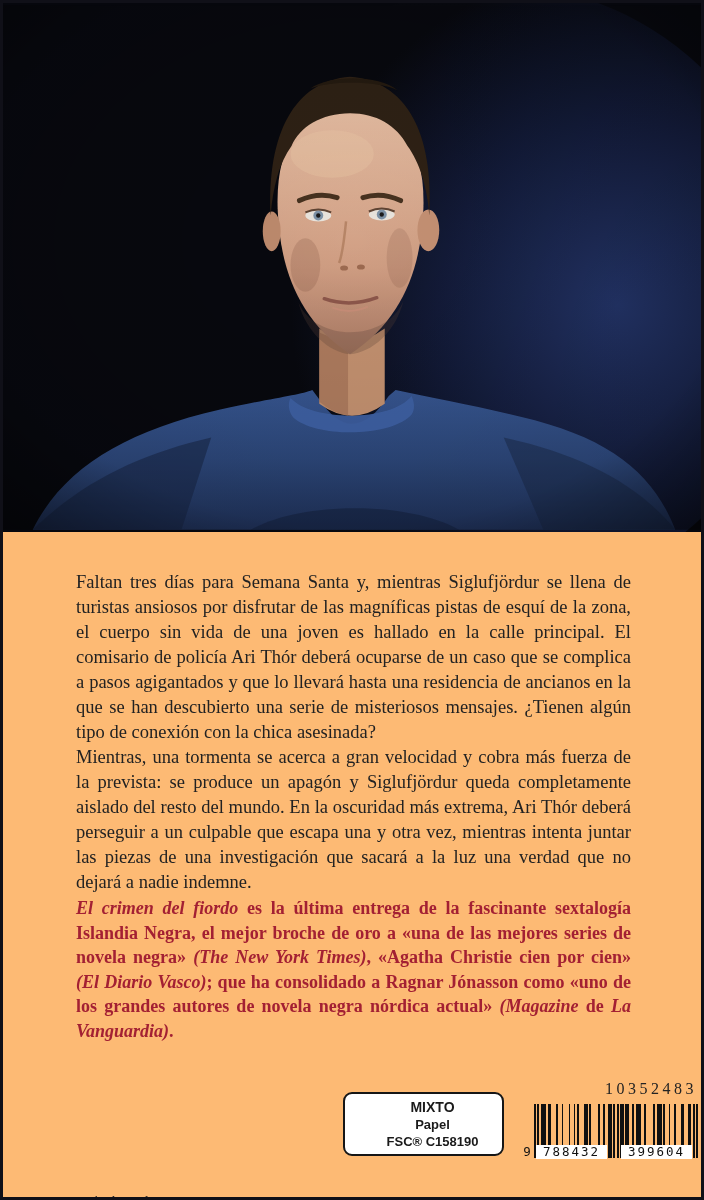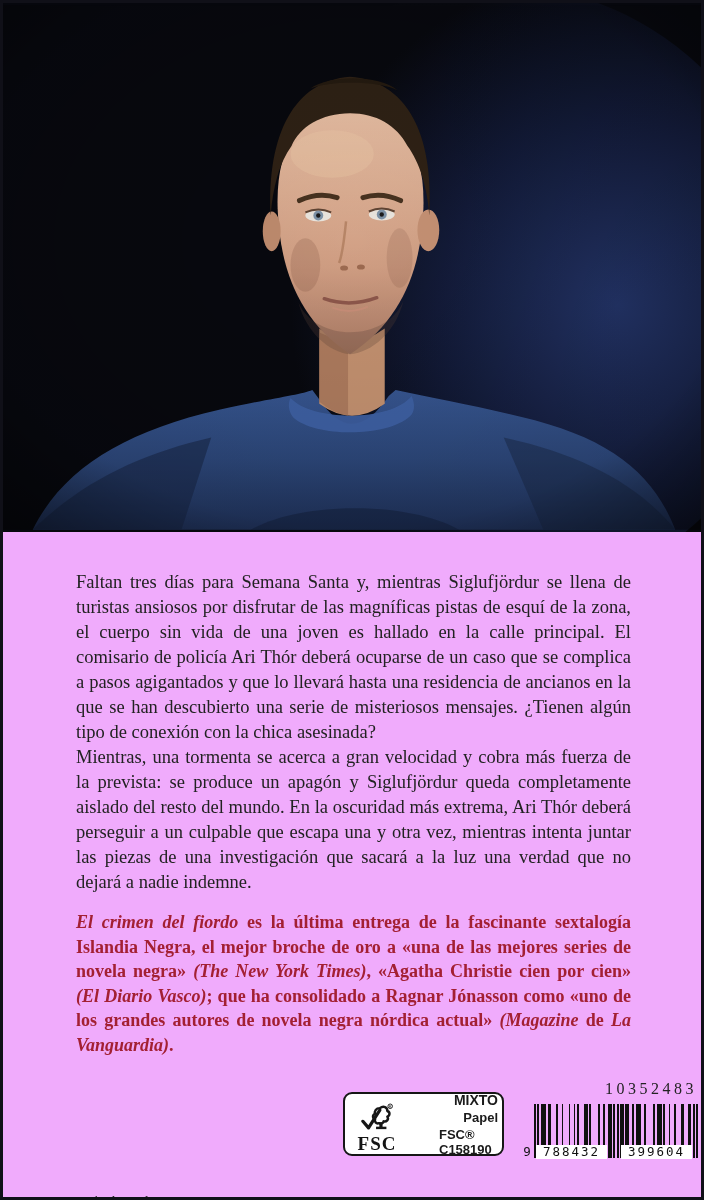--- a/index.html
+++ b/index.html
@@ -1,21 +1,21 @@
 <!DOCTYPE html>
 <html lang="es"><head>
 <meta charset="utf-8">
 <style>
   html,body{margin:0;padding:0;background:#888;}
   .page{
     position:relative;
     width:704px;height:1200px;
     box-sizing:border-box;
     margin:0 auto;
-    background:#f0abfc;
+    background:#fdba74;
     border:3px solid #101018;
     overflow:hidden;
     font-family:"Liberation Serif", serif;
   }
   
   .photo{
     position:absolute;left:0;top:0;width:698px;height:529px;
     background:#06070d;
   }
   .photo svg{display:block;width:100%;height:100%;}
@@ -27,21 +27,21 @@
   }
   .content p{
     margin:0;
     font-size:18.5px;
     line-height:25px;
     color:#222222;
     text-align:justify;
     hyphens:auto;
   }
   .content p.review{
-    margin-top:15px;
+    margin-top:1px;
     font-weight:bold;
     font-size:18px;
     line-height:24.5px;
   }
   .review .it{font-style:italic;}
   
   .brand-name{
     position:absolute;left:40px;top:1101px;
     font-size:26px;font-weight:bold;color:#1c1c1c;
     letter-spacing:0.5px;
@@ -64,21 +64,21 @@
     justify-content:flex-end;padding:3px 0 2px 4px;box-sizing:border-box;
   }
   .fsc-left svg{width:32px;height:33px;display:block;}
   .fsc-logo-text{
     font-family:"Liberation Serif", serif;
     font-weight:bold;font-size:19px;line-height:17px;color:#141414;
     letter-spacing:1px;
   }
   .fsc-right{
     flex:1;display:flex;flex-direction:column;justify-content:center;
-    align-items:flex-end;gap:2px;padding-right:4px;margin-left:34px;
+    align-items:center;gap:2px;padding-right:16px;margin-left:34px;
   }
   .fsc-right div{
     font-family:"Liberation Sans", sans-serif;
     font-weight:bold;color:#1a1a1a;
   }
   .fsc-line1{font-size:14px;}
   .fsc-line2{font-size:13px;}
   .fsc-line3{font-size:13px;}
   
   .barcode-number{
@@ -196,33 +196,20 @@
 
   <div class="content">
     <p>Faltan tres días para Semana Santa y, mientras Siglufjördur se llena de turistas ansiosos por disfrutar de las magníficas pistas de esquí de la zona, el cuerpo sin vida de una joven es hallado en la calle principal. El comisario de policía Ari Thór deberá ocuparse de un caso que se complica a pasos agigantados y que lo llevará hasta una residencia de ancianos en la que se han descubierto una serie de misteriosos mensajes. ¿Tienen algún tipo de conexión con la chica asesinada?</p>
     <p>Mientras, una tormenta se acerca a gran velocidad y cobra más fuerza de la prevista: se produce un apagón y Siglufjördur queda completamente aislado del resto del mundo. En la oscuridad más extrema, Ari Thór deberá perseguir a un culpable que escapa una y otra vez, mientras intenta juntar las piezas de una investigación que sacará a la luz una verdad que no dejará a nadie indemne.</p>
     <p class="review" style="color: rgb(163, 32, 51);"><span class="it">El crimen del fiordo</span><span> es la última entrega de la fascinante sextalogía Islandia Negra, el mejor broche de oro a «una de las mejores series de novela negra» </span><span class="it">(The New York Times)</span><span>, «Agatha Christie cien por cien» </span><span class="it">(El Diario Vasco)</span><span>; que ha consolidado a Ragnar Jónasson como «uno de los grandes autores de novela negra nórdica actual» </span><span class="it">(Magazine</span><span> de </span><span class="it">La Vanguardia)</span><span>.</span></p>
   </div>
 
   <div class="brand-site">www.seix-barral.es</div>
 
   <div class="fsc-box">
-    <div class="fsc-left">
-      <svg viewBox="0 0 34 34" aria-hidden="true">
-        <path d="M 2,20 L 8,27 L 20,8" stroke="#161616" stroke-width="3.4" fill="none" stroke-linecap="round" stroke-linejoin="round"></path>
-        <path d="M 20,6 C 24,3 28,5 28,9 C 31,10 31,14 28,15 C 30,18 27,21 24,20
-                 C 24,22 21,23 19,22 C 16,23 14,20 15,18 C 12,17 12,13 15,12
-                 C 14,9 16,6 20,6 Z" fill="none" stroke="#161616" stroke-width="2.6" stroke-linejoin="round"></path>
-        <rect x="19.5" y="21" width="3.4" height="7" fill="#161616"></rect>
-        <path d="M 16,27 L 27,27" stroke="#161616" stroke-width="2.6"></path>
-        <circle cx="31" cy="4" r="2.4" fill="none" stroke="#161616" stroke-width="1"></circle>
-        <text x="31" y="5.6" font-size="4" text-anchor="middle" fill="#161616" font-family="Liberation Sans, sans-serif">R</text>
-      </svg>
-      <div class="fsc-logo-text">FSC</div>
-    </div>
     <div class="fsc-right">
       <div class="fsc-line1">MIXTO</div>
       <div class="fsc-line2">Papel</div>
       <div class="fsc-line3">FSC® C158190</div>
     </div>
   </div>
 
   <div class="barcode-number">10352483</div>
 
   <div class="bars">

